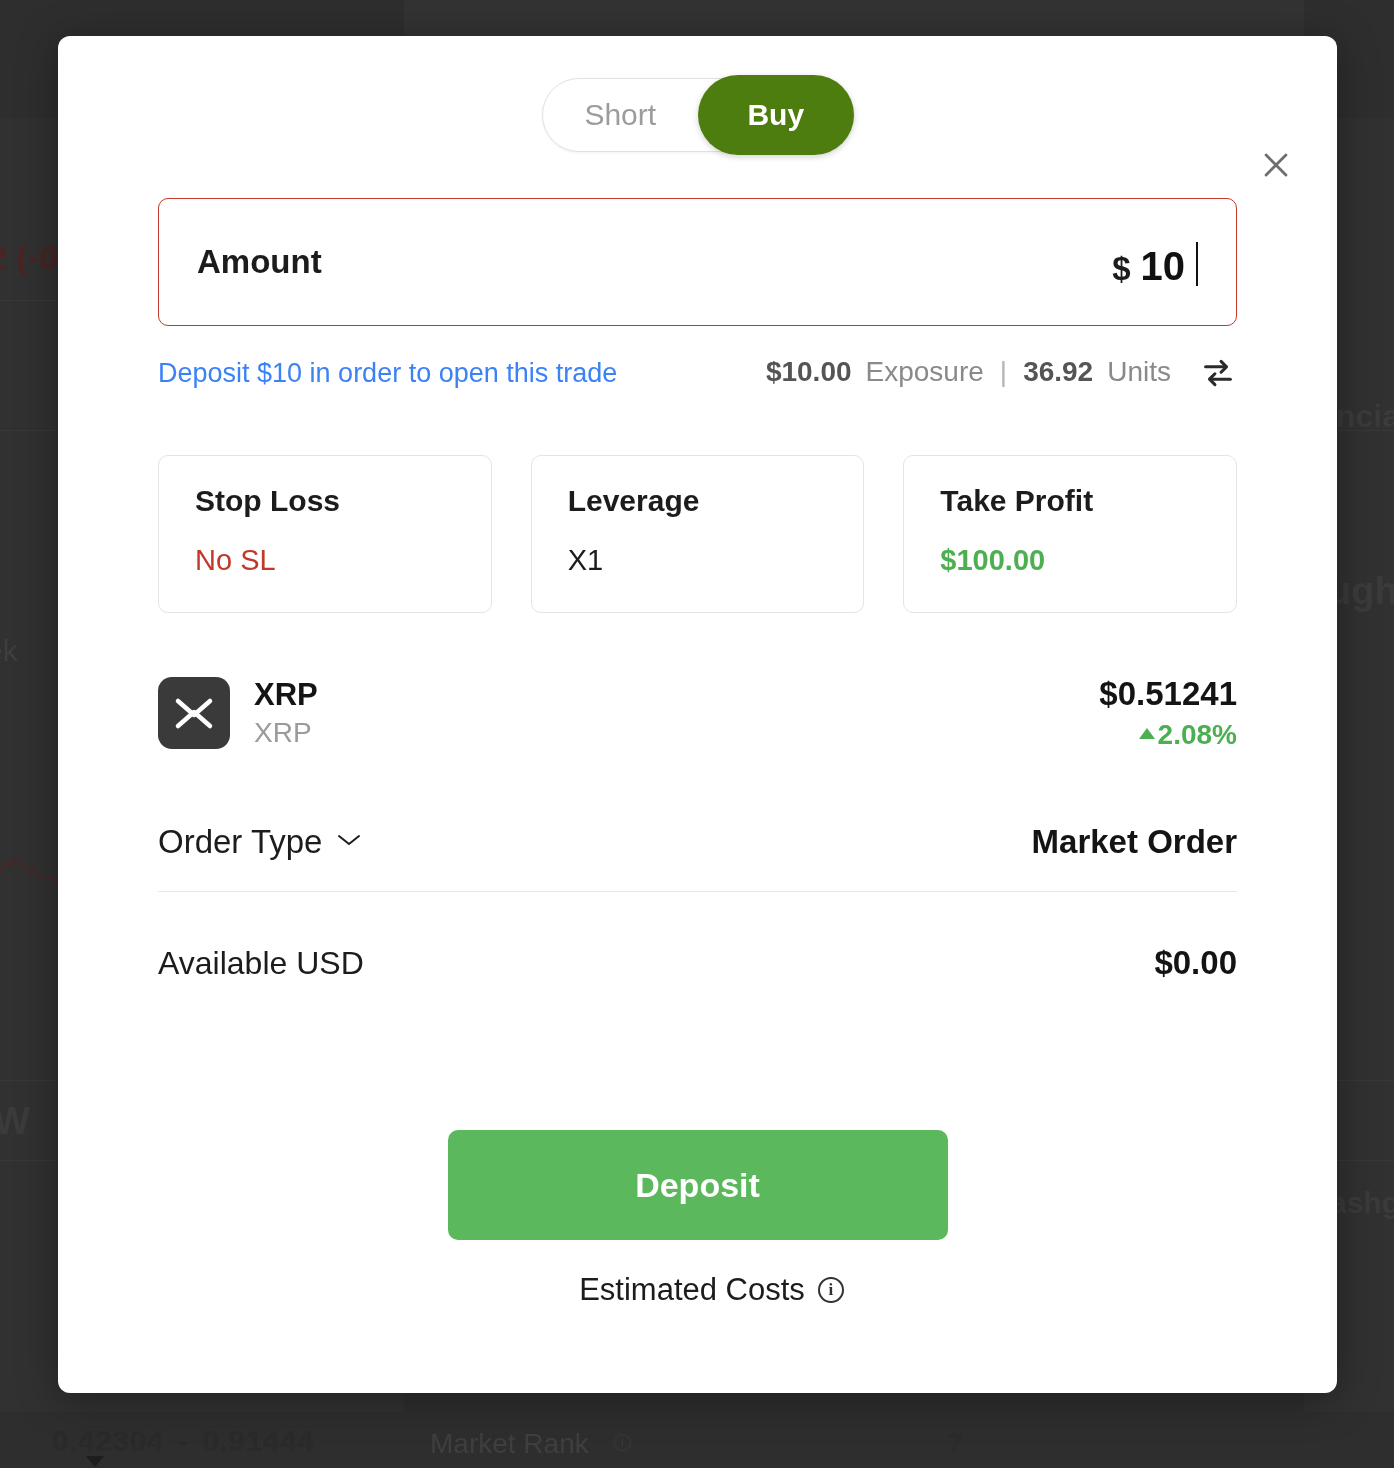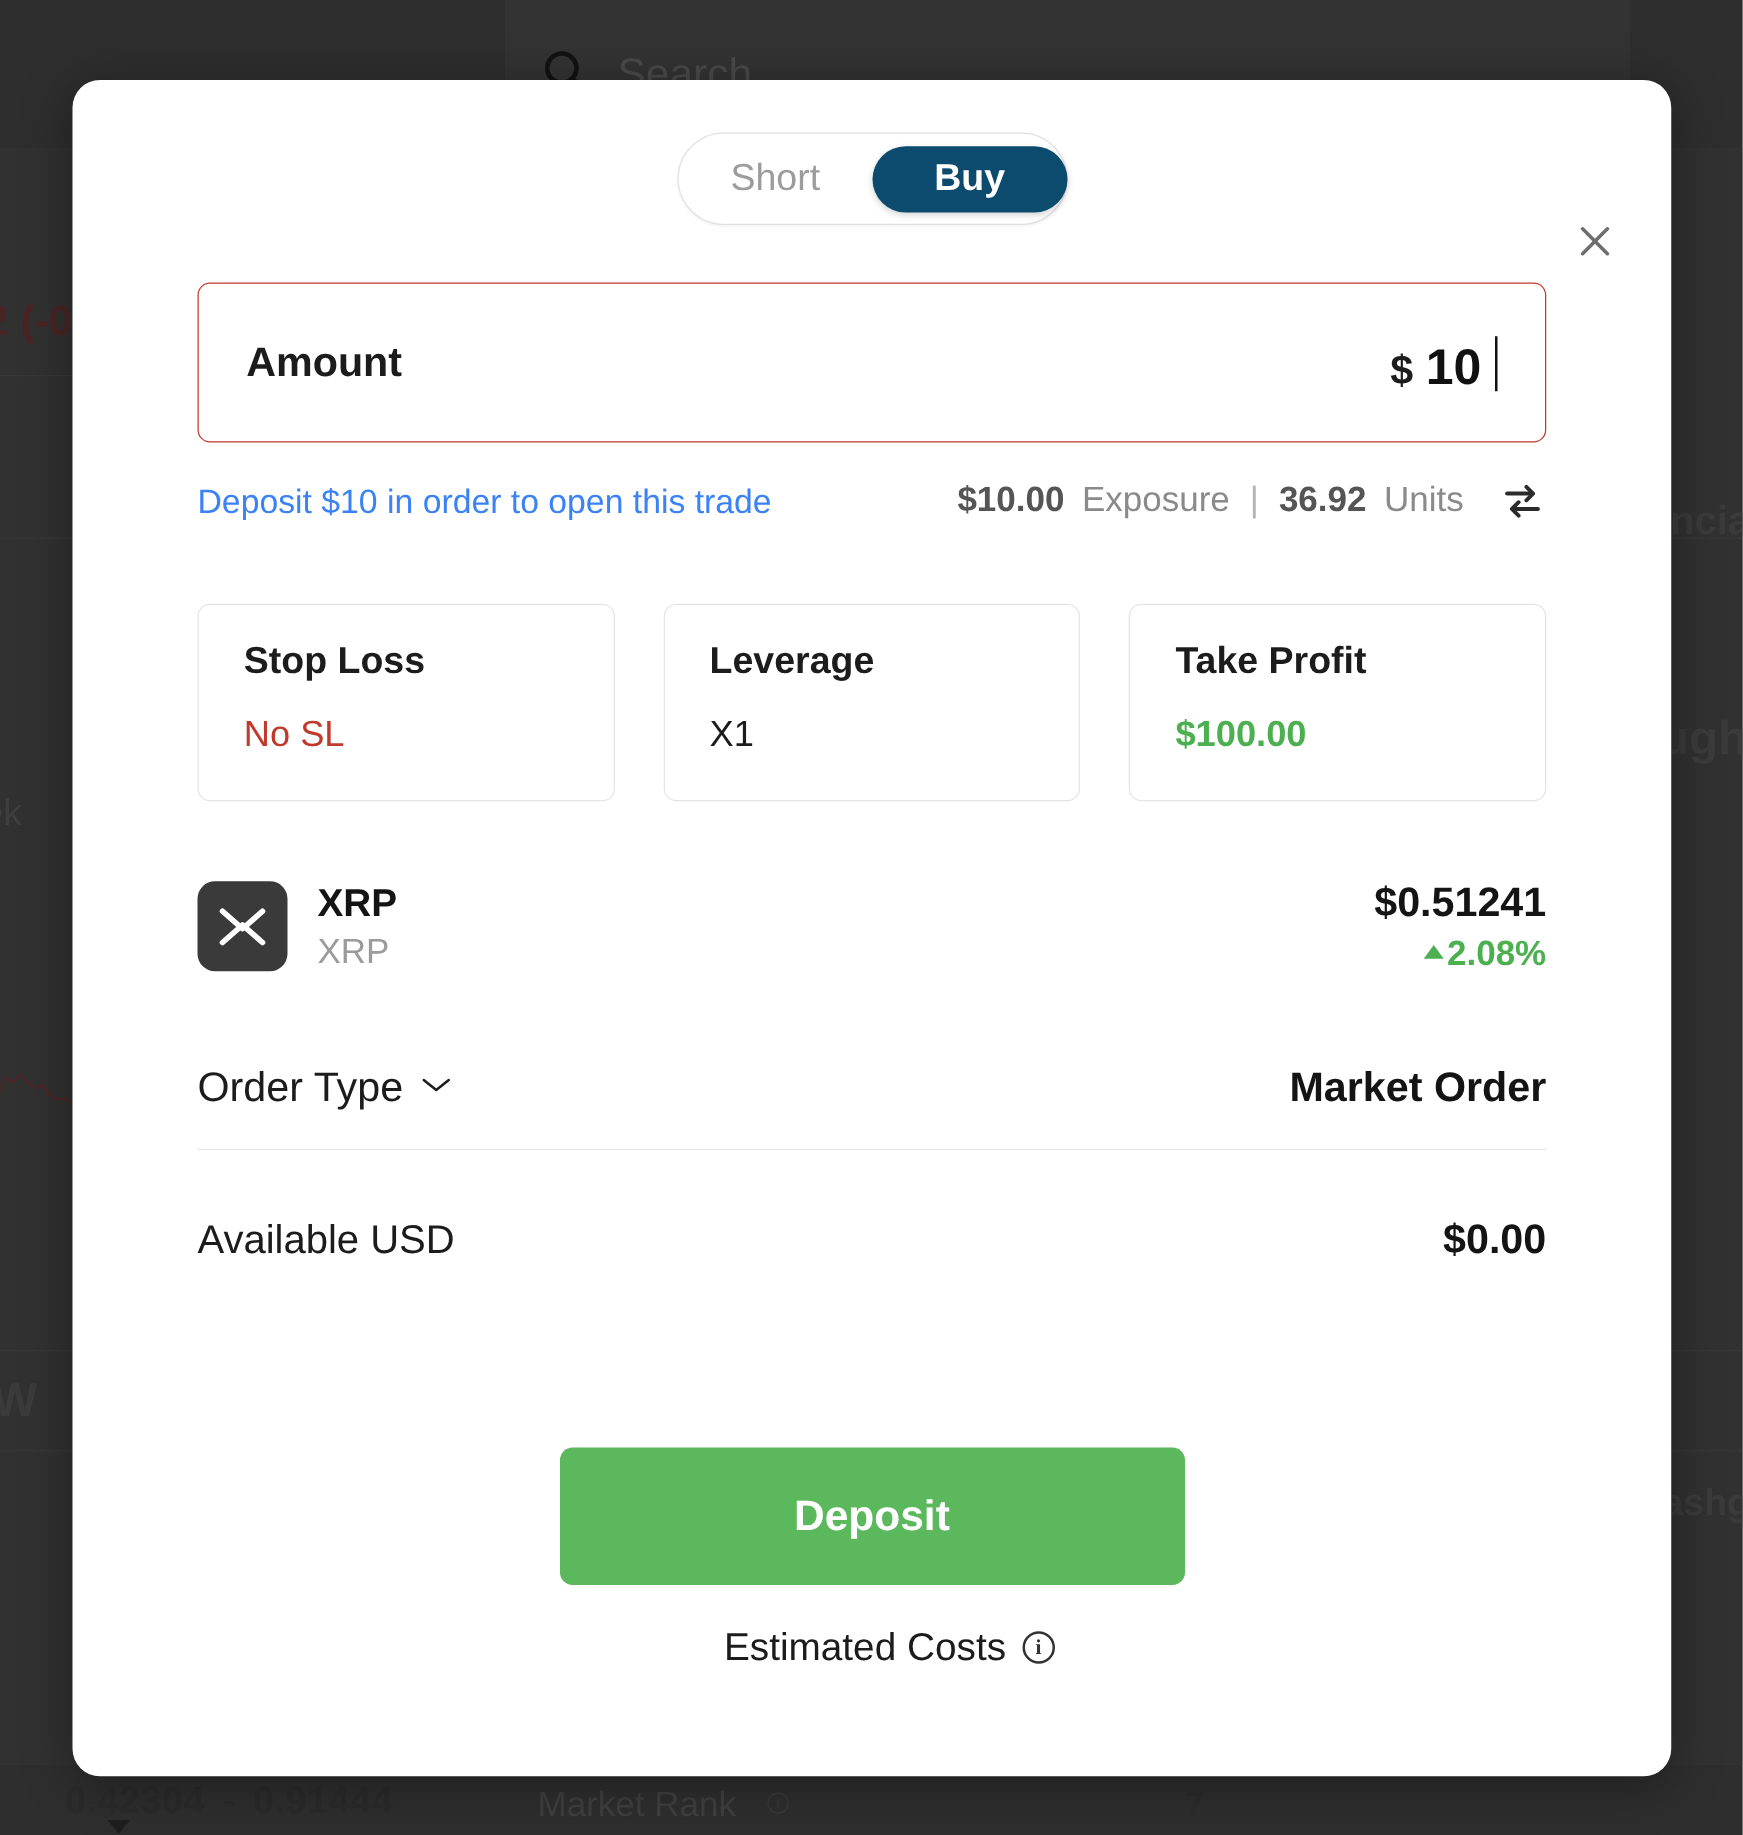--- a/index.html
+++ b/index.html
@@ -119,25 +119,25 @@
     left: -10px;
     top: 836px;
     width: 80px;
     height: 80px;
   }
 
   
   #modal {
     position: absolute;
     left: 58px;
-    top: 64px;
+    top: 36px;
     width: 1279px;
     height: 1357px;
     background: #ffffff;
-    border-radius: 22px;
+    border-radius: 12px;
     box-shadow: 0 6px 40px rgba(0,0,0,.35);
     overflow: hidden;
   }
 
   .close-btn {
     position: absolute;
     right: 38px;
     top: 106px;
     width: 46px;
     height: 46px;
@@ -171,25 +171,25 @@
     display: flex;
     align-items: center;
     justify-content: center;
     font-size: 30px;
     color: #9c9c9c;
     cursor: pointer;
     border-radius: 40px;
     font-weight: 400;
   }
   .toggle-opt.active {
-    background: #0c4a6e;
+    background: #4d7c0f;
     color: #ffffff;
     font-weight: 700;
     box-shadow: 0 2px 6px rgba(0,0,0,.18);
-    height: 53px;
+    height: 80px;
     margin-right: -1px;
     text-align: center;
   }
 
   .body-pad { padding: 0 100px; }
 
   
   .amount-box {
     margin-top: 46px;
     height: 128px;

